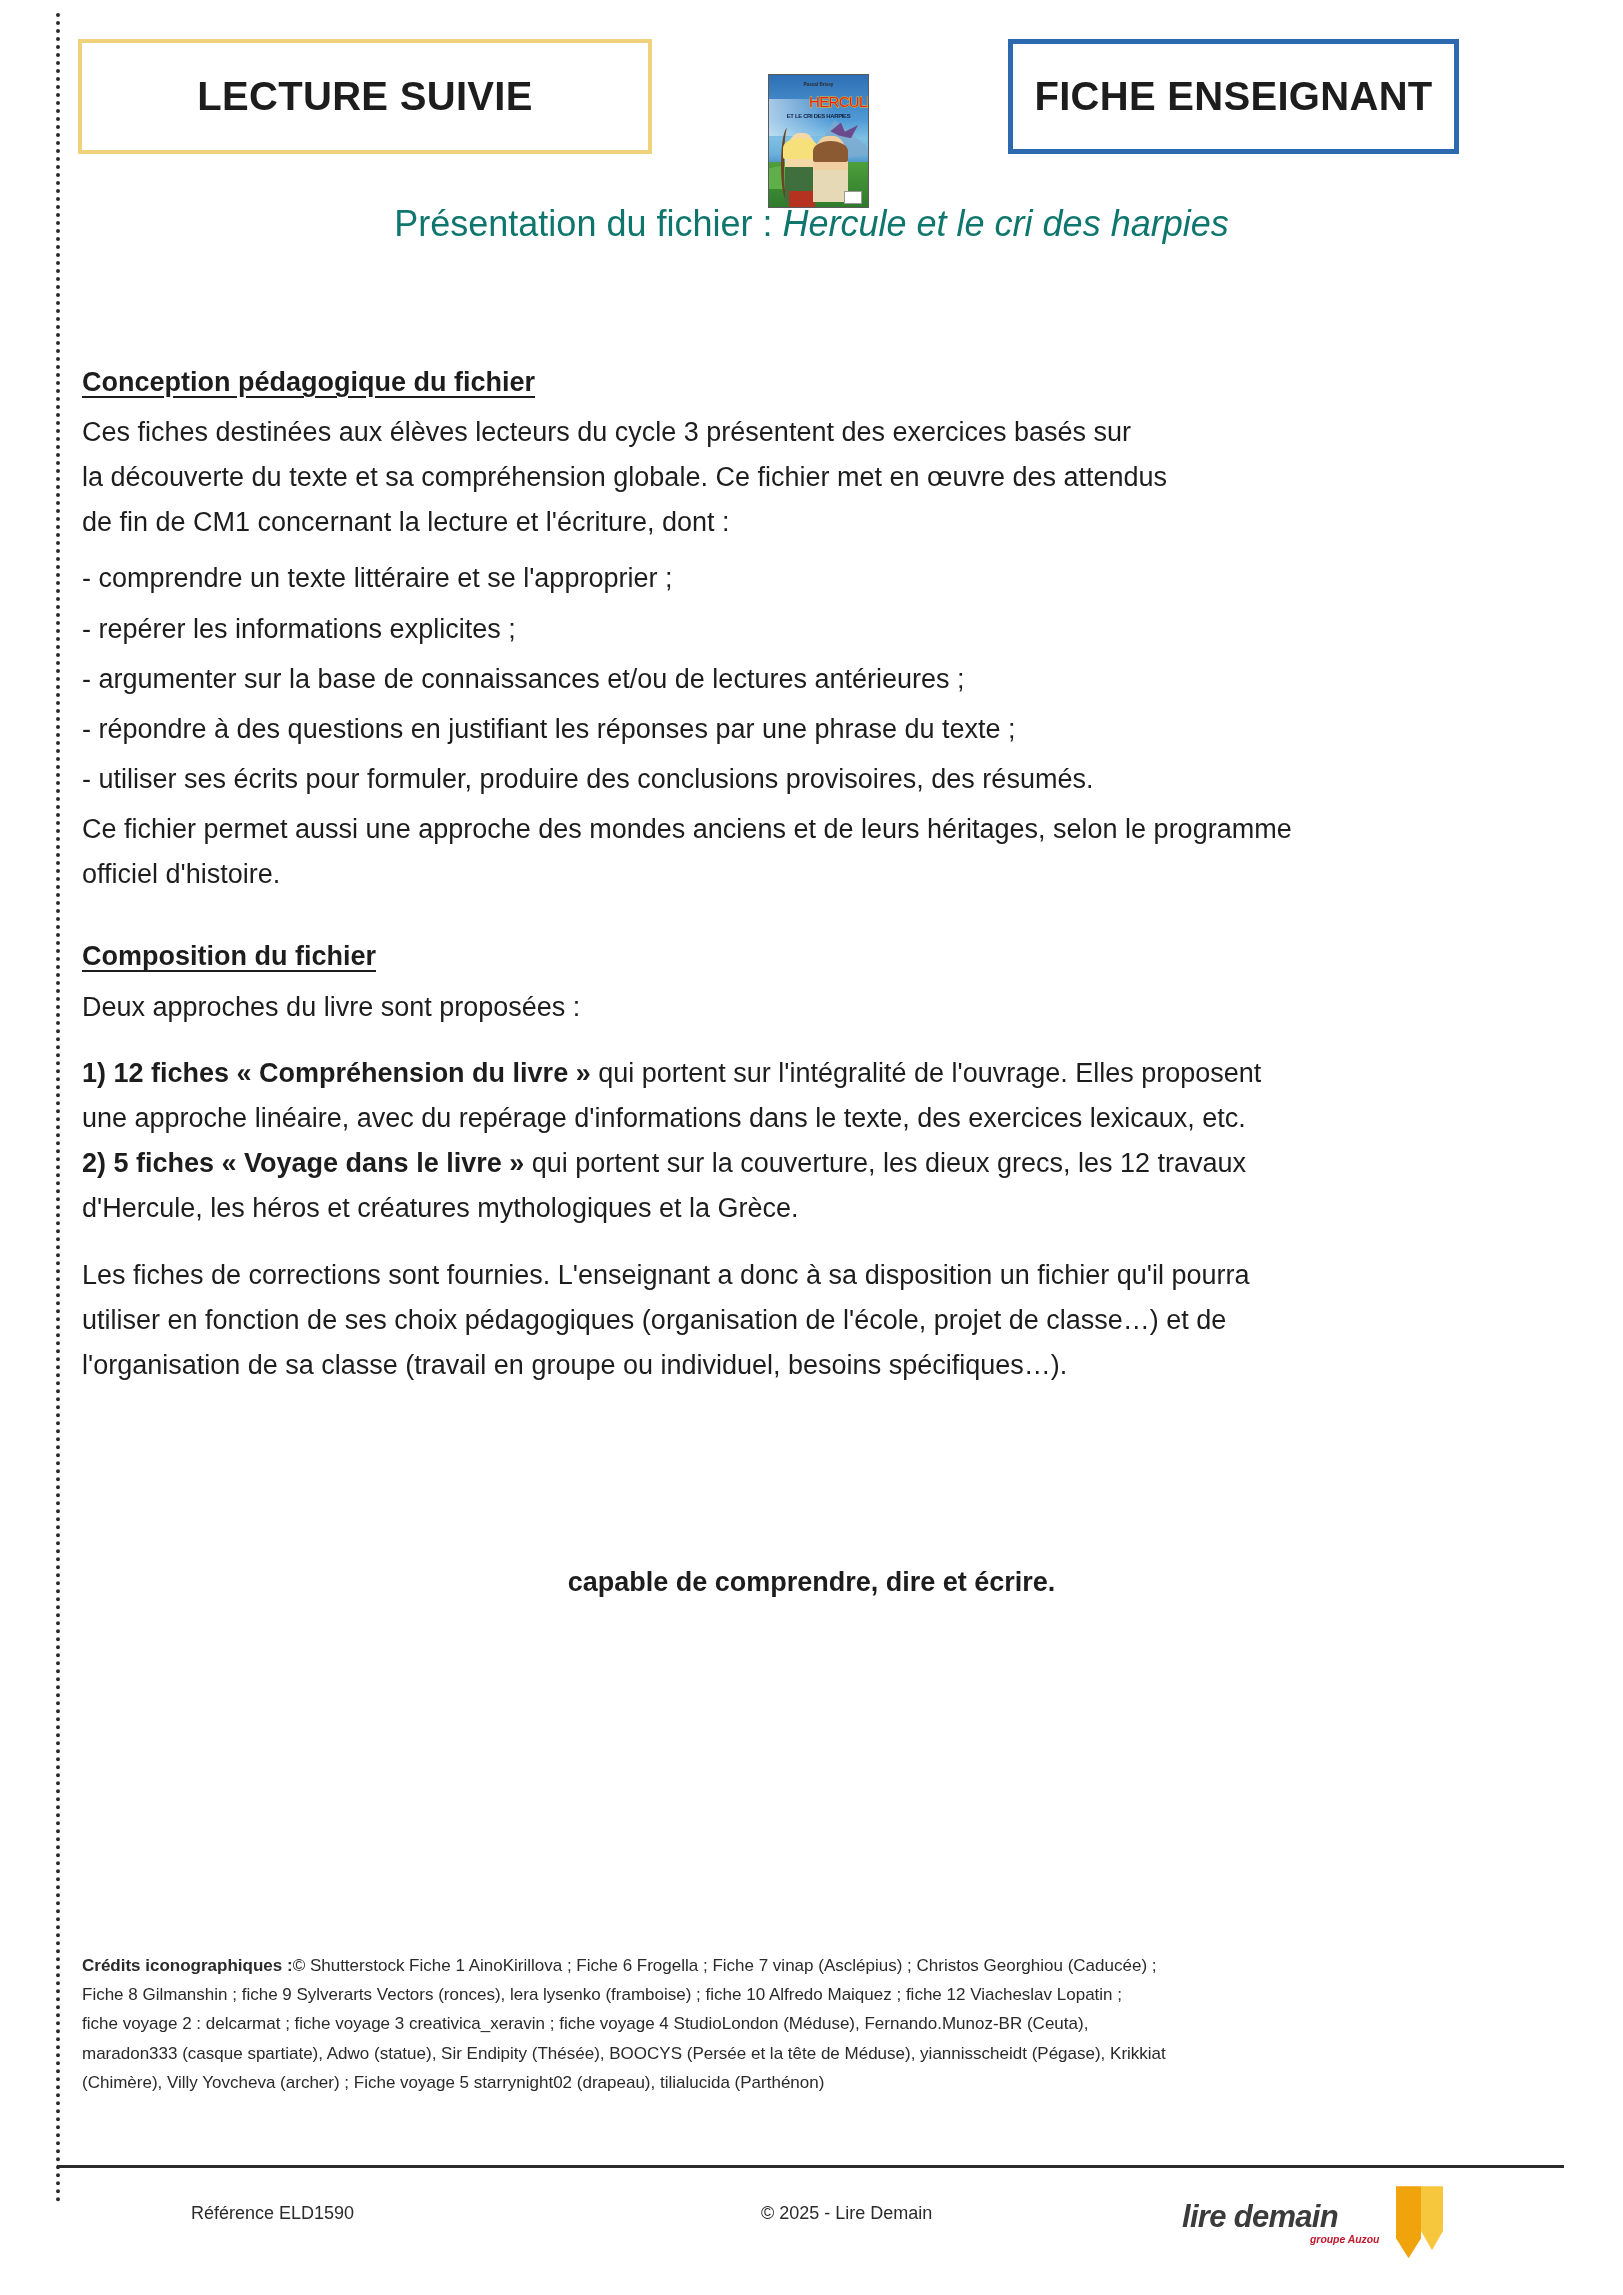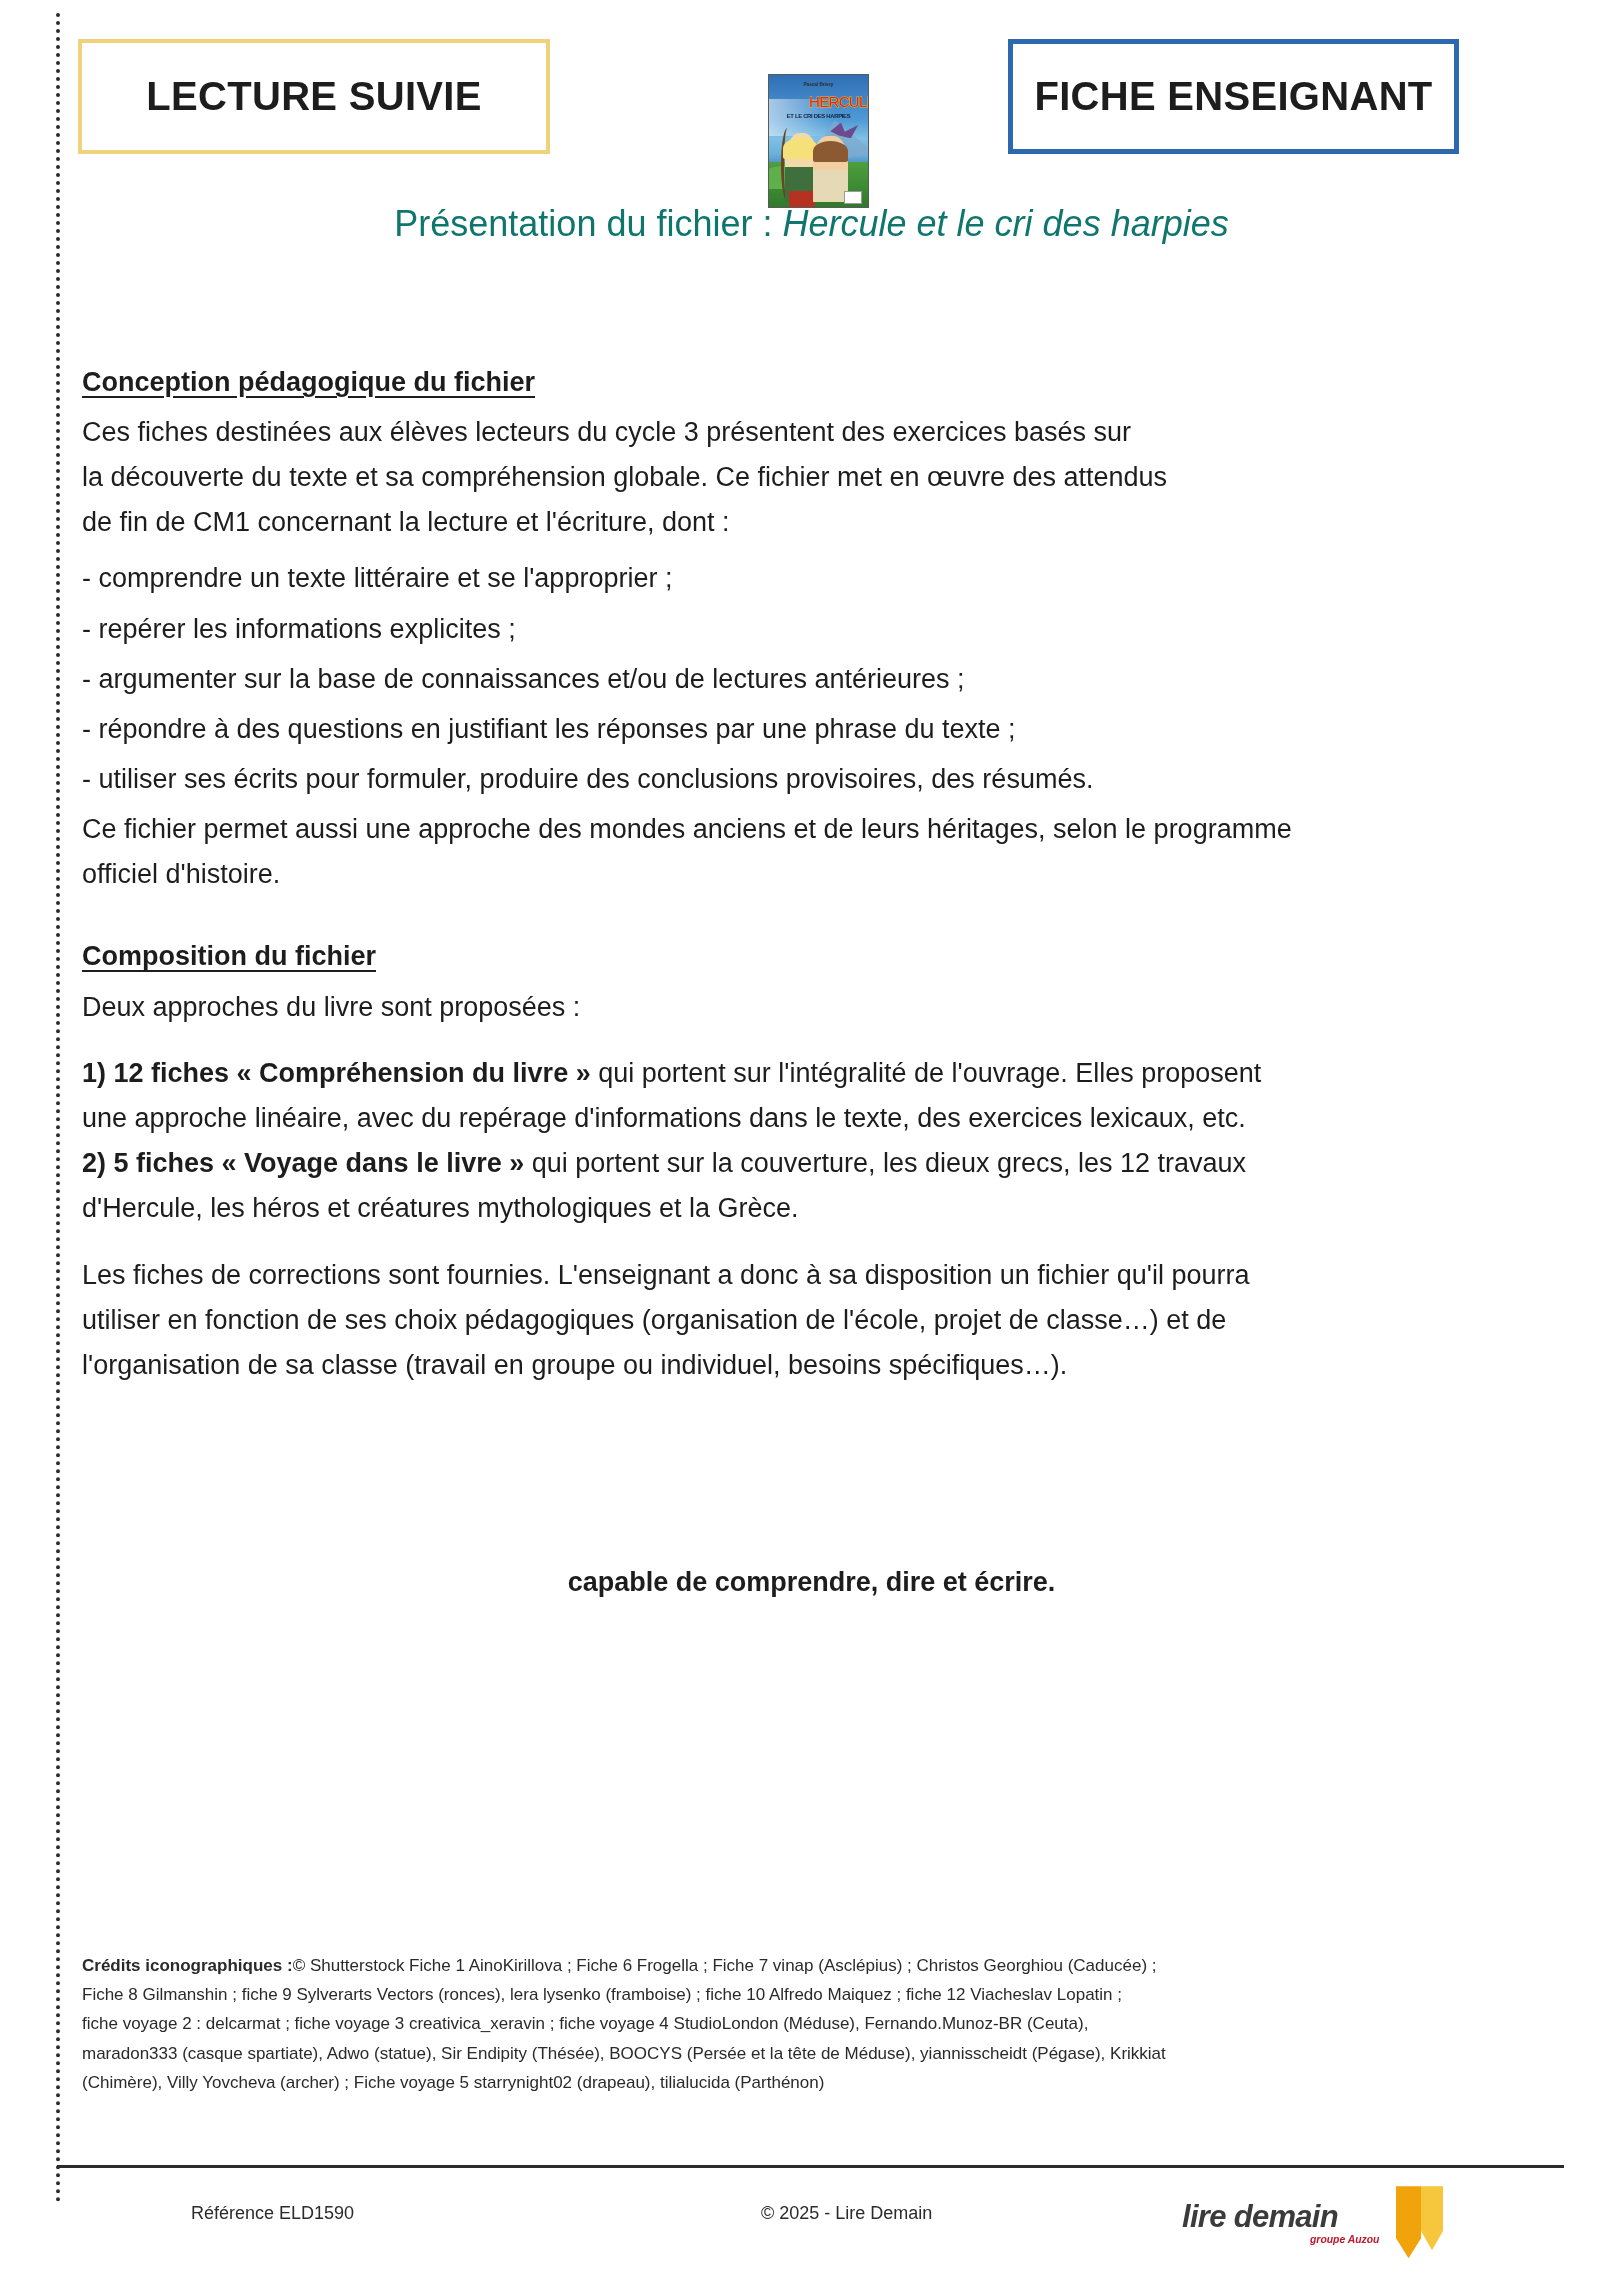--- a/index.html
+++ b/index.html
@@ -43,21 +43,21 @@
     top: 0;
     height: 115px;
     display: flex;
     align-items: center;
     justify-content: center;
     background: #ffffff;
     box-sizing: border-box;
   }
   .hdr-box-left {
     left: 78px;
-    width: 472px;
+    width: 574px;
     border: 4.6px solid #efd27a;
   }
   .hdr-box-right {
     left: 1008px;
     width: 451px;
     border: 5.9px solid #2d69ae;
   }
   .hdr-title {
     font-weight: bold;
     font-size: 40px;

